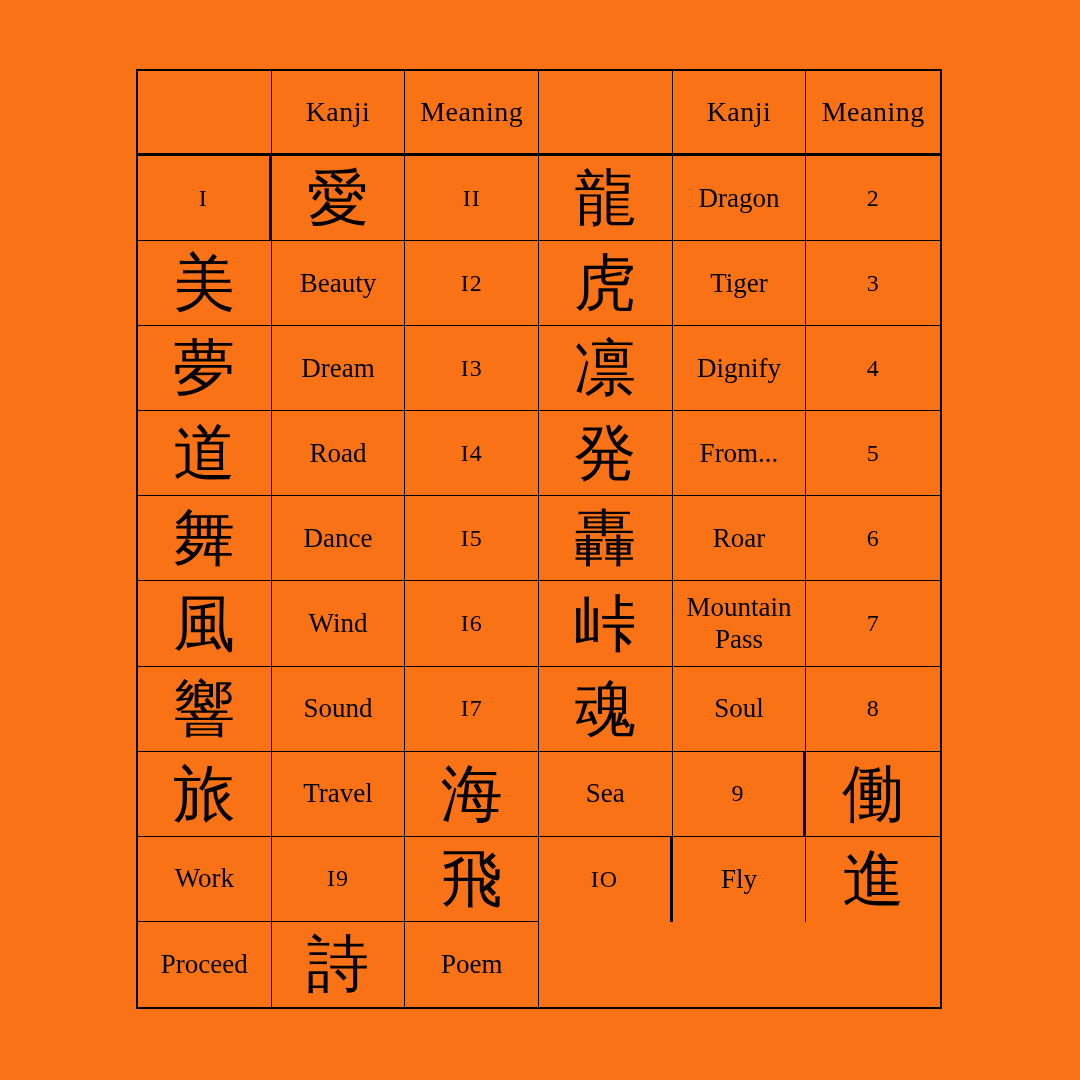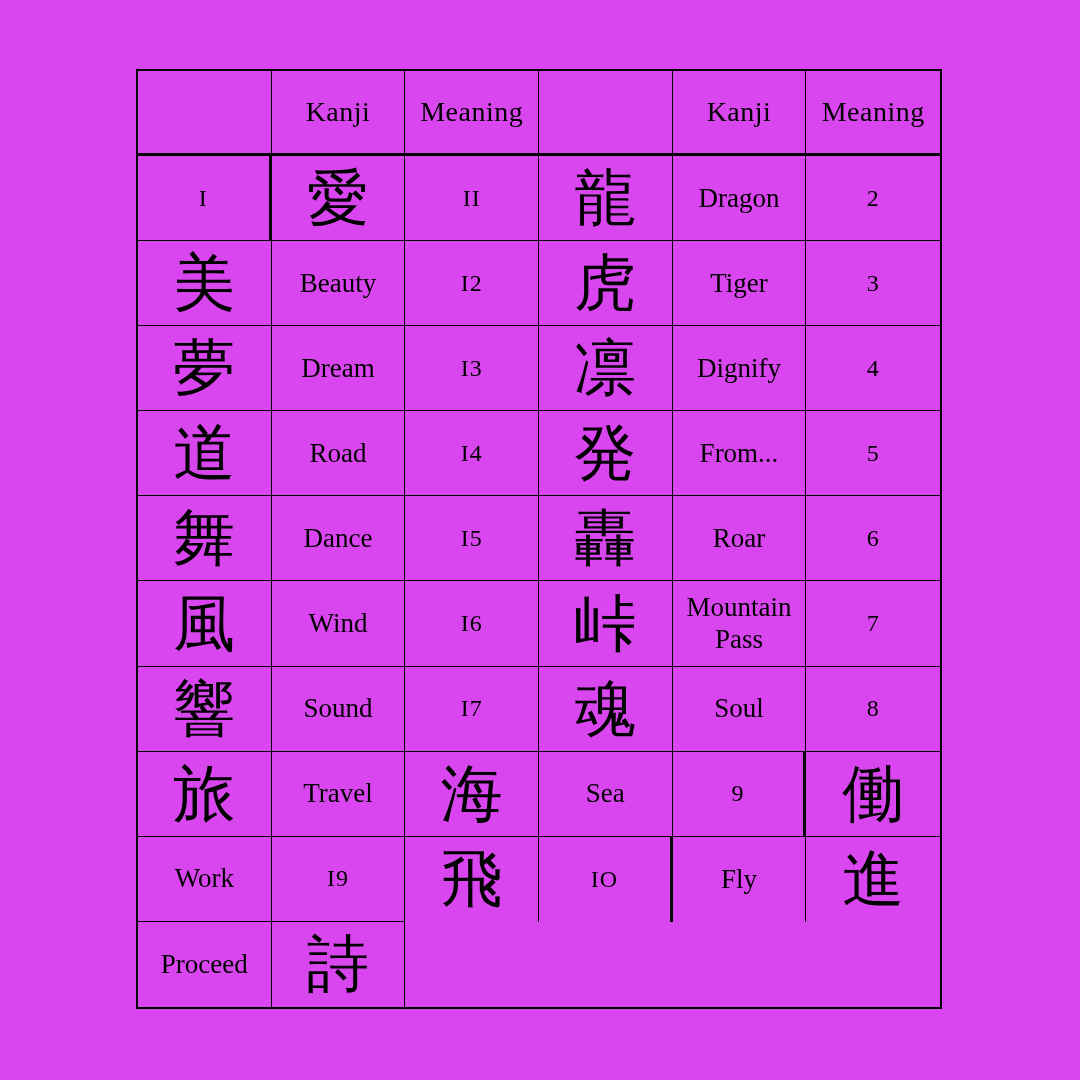--- a/index.html
+++ b/index.html
@@ -1,20 +1,20 @@
 <!DOCTYPE html>
 <html><head>
 <meta charset="utf-8">
 <style>
   html, body { margin: 0; padding: 0; background: #ffffff; }
   .canvas {
     position: relative;
     width: 1080px;
     height: 1080px;
-    background: #d946ef;
+    background: #f97316;
     font-family: "Liberation Serif", "DejaVu Serif", serif;
     color: #000000;
   }
   .kanji-table {
     position: absolute;
     left: 136px;
     top: 69px;
     width: 806px;
     height: 940px;
     box-sizing: border-box;
@@ -256,15 +256,18 @@
       </div>
     <div class="cell">
         <span class="kanji-text">進</span>
       </div>
     <div class="cell">
         <span class="meaning-text">Proceed</span>
       </div>
     <div class="cell">
         <span class="kanji-text">詩</span>
       </div>
+    <div class="cell">
+        <span class="meaning-text">Poem</span>
+      </div>
 
   </div>
 </div>
 
 </body></html>

